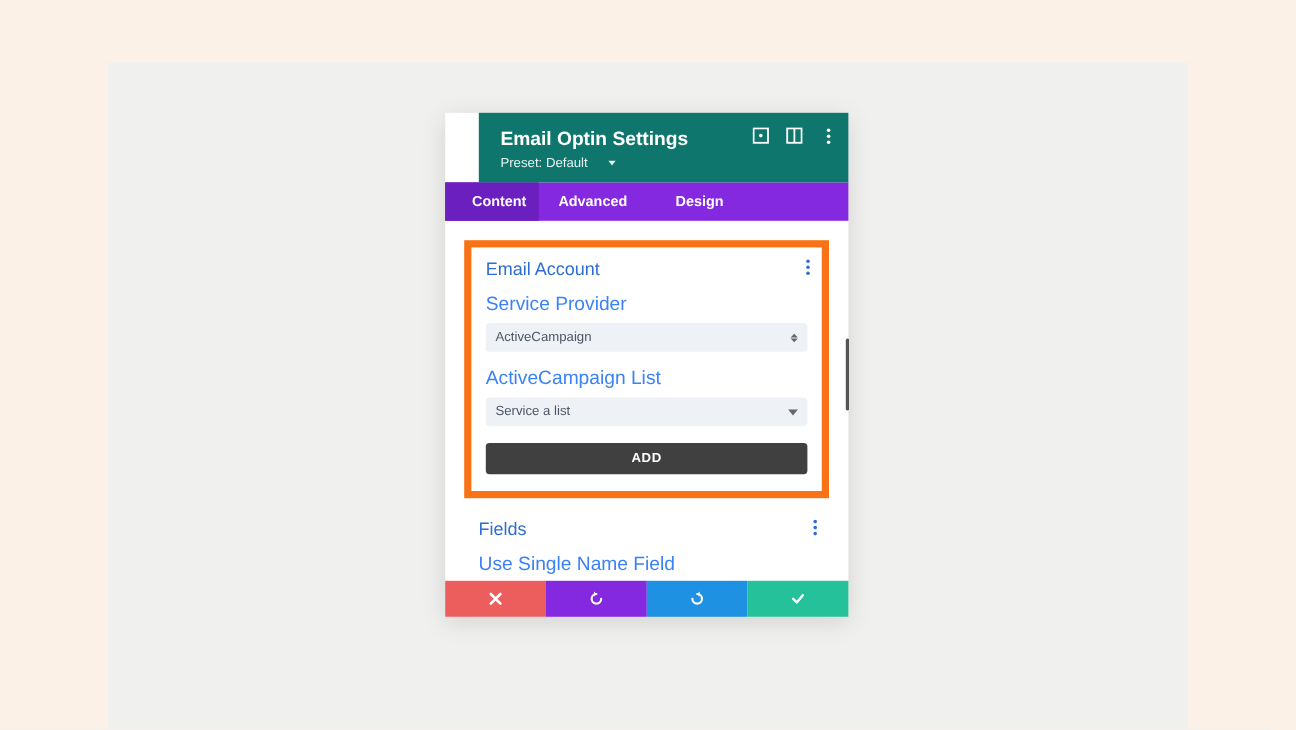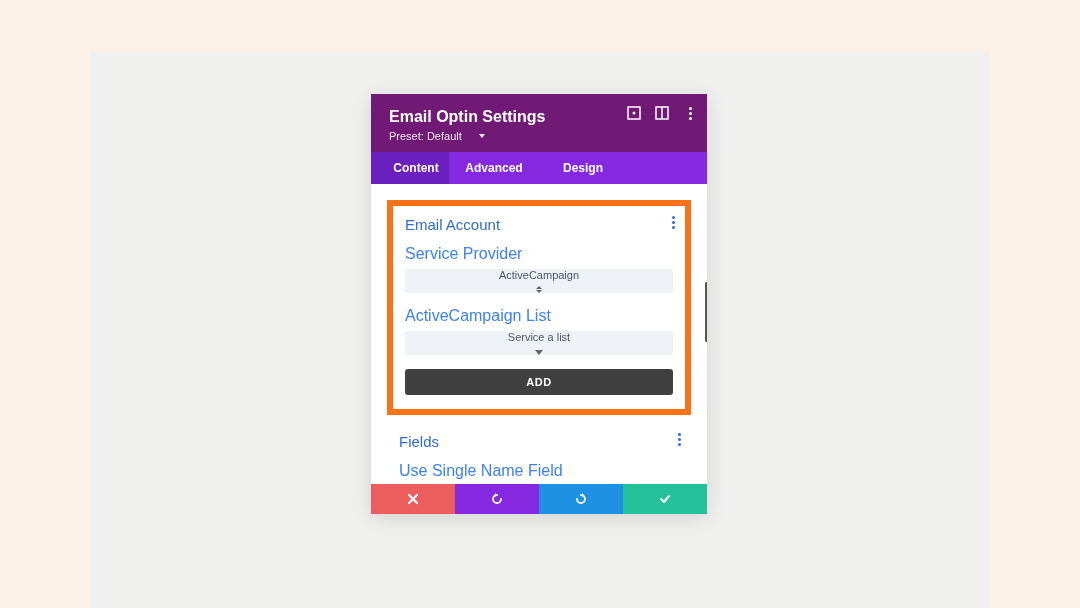--- a/index.html
+++ b/index.html
@@ -26,24 +26,25 @@
     top: 42px;
     width: 336px;
     height: 420px;
     background: #ffffff;
     box-shadow: 0 4px 20px rgba(0,0,0,0.12);
     display: flex;
     flex-direction: column;
   }
   
   .panel-header {
-    background: #701a75;
+    background: #0f766e;
     color: #fff;
     padding: 14px 18px 10px 18px;
     position: relative;
+    margin-left: 28px;
   }
   .panel-title { font-size: 16px; font-weight: 700; }
   .panel-subtitle { font-size: 11px; opacity: .9; margin-top: 4px; display: flex; align-items: center; gap: 17px;}
   .caret-down {
     display:inline-block;width:0;height:0;border-left:3px solid transparent;border-right:3px solid transparent;border-top:4px solid #fff;
   }
   .header-icons {
     position: absolute; right: 10px; top: 12px; display: flex; align-items: center; gap: 14px;
   }
   .hicon { width:14px; height:14px; display:flex; align-items:center; justify-content:center; cursor:pointer; }
@@ -100,21 +101,20 @@
     border-radius:3px;
     height:24px;
     display:flex;
     align-items:center;
     justify-content:space-between;
     padding:0 8px;
     font-size:11px;
     color:#4c5866;
     cursor:pointer;
     position:relative;
-    flex-direction:column;
   }
   .sort-icon { display:flex; flex-direction:column; gap:1px; }
   .sort-icon span { width:0;height:0;border-left:3px solid transparent;border-right:3px solid transparent; }
   .sort-icon .up { border-bottom:3px solid #666; }
   .sort-icon .down { border-top:3px solid #666; }
   .chev-down { width:0;height:0;border-left:4px solid transparent;border-right:4px solid transparent;border-top:5px solid #666; }
   .add-btn {
     background:#404040;
     color:#fff;
     text-align:center;

